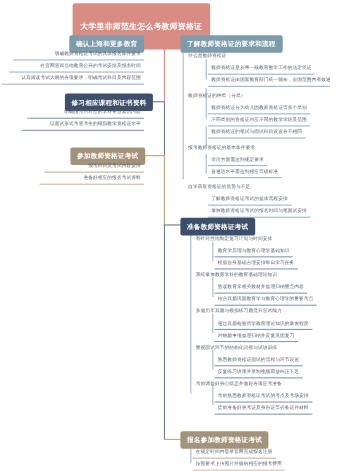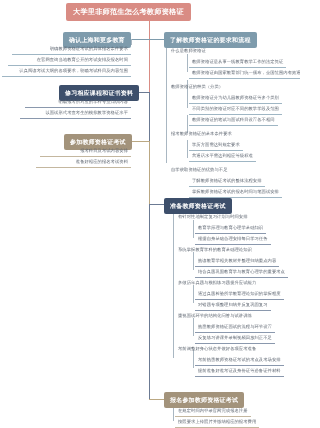--- a/index.html
+++ b/index.html
@@ -12,21 +12,21 @@
   #map { position: relative; width: 300px; height: 428px; background:#fff; }
 
   
   .root {
     position: absolute;
     background: #d98c84;
     color: #ffffff;
     font-size: 7.2px;
     font-weight: bold;
     letter-spacing: .2px;
-    padding: 4px 7px;
+    padding: 16px 7px;
     border-radius: 2px;
     white-space: nowrap;
     text-align: center;
   }
 
   
   .l1 {
     position: absolute;
     color: #ffffff;
     font-size: 6px;

